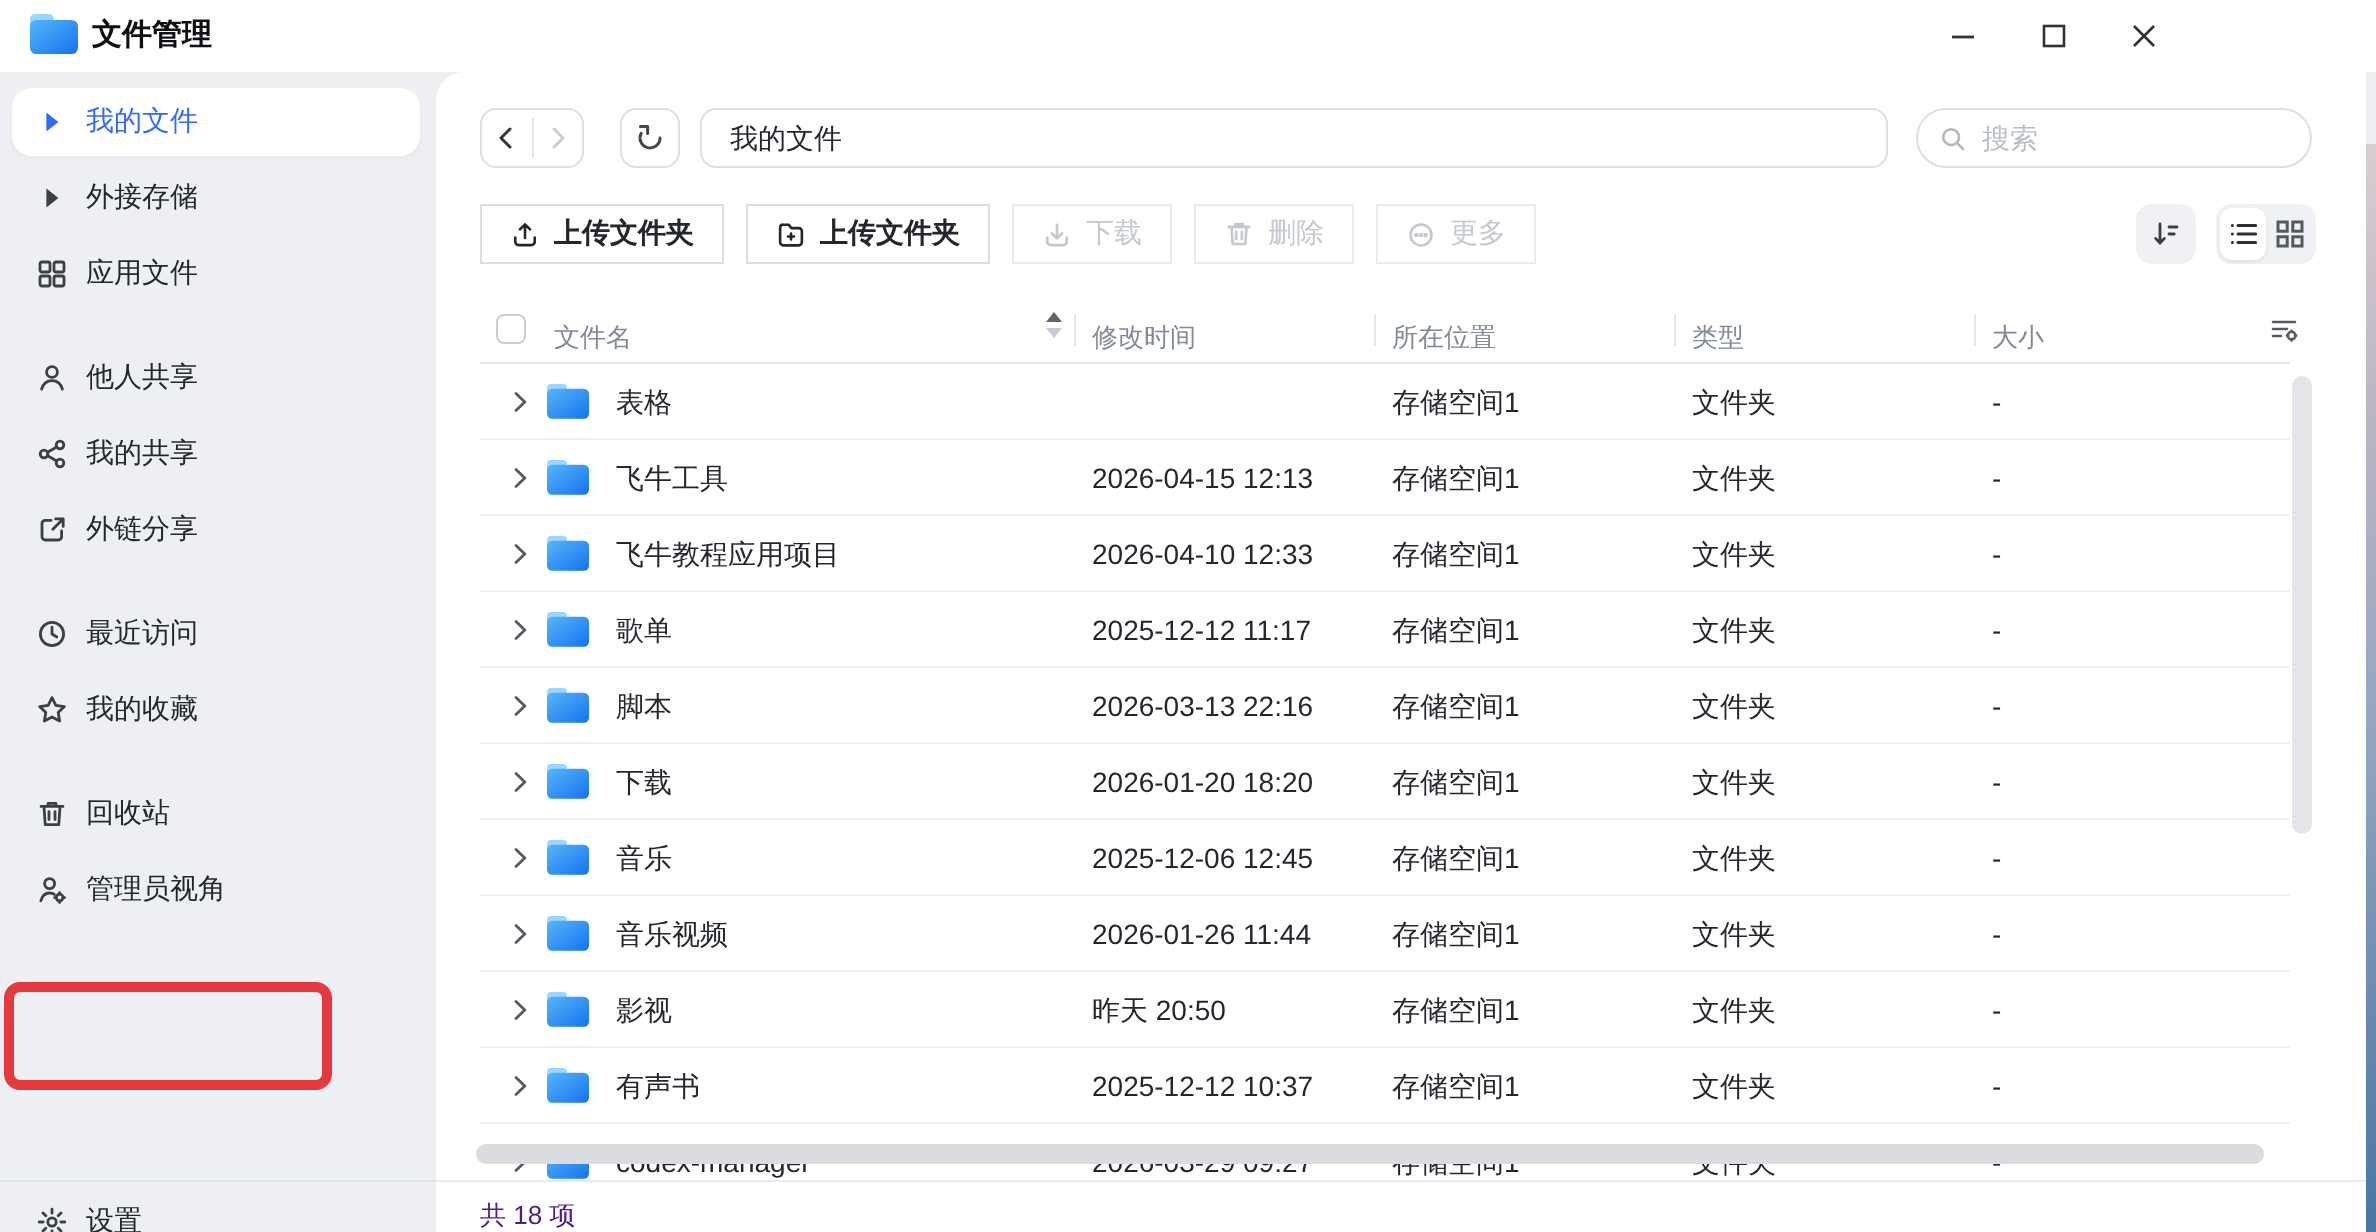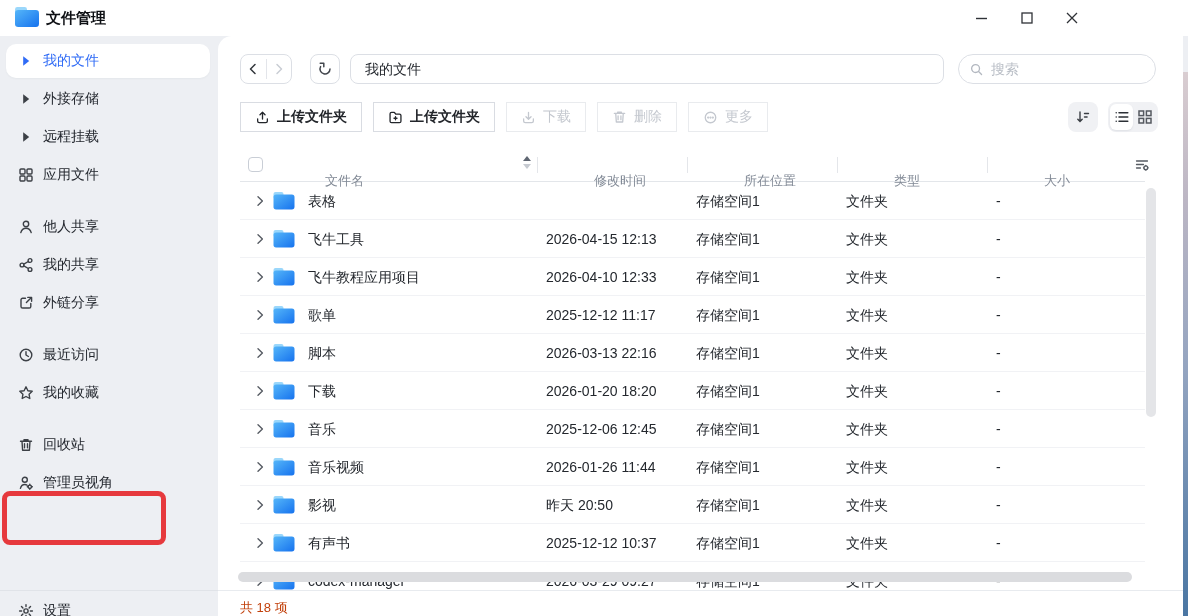--- a/index.html
+++ b/index.html
@@ -52,21 +52,21 @@
   .tbtn { height:30px; display:inline-flex; align-items:center; padding:0 14px; border:1px solid #d9dce2; border-radius:0; background:#fff; font-size:14px; font-weight:700; color:#23262b; gap:7px; font-family:inherit; }
   .tbtn.disabled { border-color:#e9ebee; color:#c4c8cf; font-weight:400; }
   .tbtn .icn { width:15px; height:15px; }
   .sort-btn { position:absolute; left:850px; top:0; width:30px; height:30px; border:none; border-radius:8px; background:#f0f1f4; display:flex; align-items:center; justify-content:center; color:#3a3e44; }
   .view-toggle { position:absolute; left:890px; top:0; width:50px; height:30px; background:#f0f1f4; border-radius:8px; display:flex; align-items:center; padding:2px; }
   .vt-seg { width:23px; height:26px; display:flex; align-items:center; justify-content:center; border-radius:6px; color:#54585f; }
   .vt-seg.active { background:#fff; color:#2b2f35; box-shadow:0 1px 2px rgba(30,40,60,.08); }
 
   
   .thead { position:absolute; left:22px; top:112px; width:905px; height:34px; border-bottom:1px solid #e3e6ea; font-size:13px; color:#828a96; }
-  .thead .cell { position:absolute; top:16px; line-height:34px; white-space:nowrap;margin-left:48px; }
+  .thead .cell { position:absolute; top:4px; line-height:34px; white-space:nowrap; }
   .chk { position:absolute; left:8px; top:9px; width:15px; height:15px; border:1.5px solid #c9ced6; border-radius:4px; background:#fff; }
   .h-name { left:37px; } .h-time { left:306px; } .h-loc { left:456px; } .h-type { left:606px; } .h-size { left:756px; }
   .vsep { position:absolute; top:9px; width:1px; height:16px; background:#e4e6ea; }
   .sort-arrows { position:absolute; left:283px; top:8px; width:8px; }
   .sort-arrows i { display:block; width:0; height:0; border-left:4px solid transparent; border-right:4px solid transparent; }
   .sa-up { border-bottom:5px solid #5f6672; margin-bottom:3px; }
   .sa-down { border-top:5px solid #c6cad1; }
   .colset-btn { position:absolute; left:893px; top:8px; width:18px; height:18px; border:none; background:transparent; color:#565b63; display:flex; align-items:center; justify-content:center; }
 
   .tbody { position:absolute; left:22px; top:146px; width:905px; height:408px; overflow:hidden; }
@@ -74,21 +74,21 @@
   .t-row .cell { position:absolute; top:0; line-height:38px; white-space:nowrap; }
   .r-chevron { position:absolute; left:13px; top:12px; width:14px; height:14px; color:#565b63; }
   .r-folder { position:absolute; left:33px; top:9px; width:22px; height:19px; }
   .r-name { left:68px; } .r-time { left:306px; } .r-loc { left:456px; } .r-type { left:606px; } .r-size { left:756px; }
 
   
   .hscroll-thumb { position:absolute; left:20px; top:536px; width:894px; height:10px; border-radius:5px; background:#dbdcdf; }
   .vscroll-thumb { position:absolute; left:928px; top:152px; width:10px; height:229px; border-radius:5px; background:#e4e5e8; }
 
   
-  .panel-footer { position:absolute; left:0; top:554px; width:100%; height:26px; border-top:1px solid #e8ebef; font-size:13px; color:#c2410c; }
+  .panel-footer { position:absolute; left:0; top:554px; width:100%; height:26px; border-top:1px solid #e8ebef; font-size:13px; color:#4c1d95; }
   .panel-footer span { position:absolute; left:22px; top:8px; }
 
   
   .edge-strip { position:absolute; left:1183px; top:36px; width:5px; height:580px; background:linear-gradient(180deg,#d9cdd1 0%,#bcb6c4 22%,#93a4c0 52%,#6386ad 78%,#41709f 100%); }
 </style>
 </head>
 <body>
 
 <div class="titlebar">
   <span class="app-icon icn">
@@ -135,28 +135,20 @@
           </span>
           <span>我的文件</span>
         </div>
         <div class="side-item">
           <span class="icn">
             <svg width="16" height="16" viewBox="0 0 16 16">
               <path d="M5.2 3.2l6 4.8-6 4.8z" fill="currentColor"></path>
             </svg>
           </span>
           <span>外接存储</span>
-        </div>
-        <div class="side-item">
-          <span class="icn">
-            <svg width="16" height="16" viewBox="0 0 16 16">
-              <path d="M5.2 3.2l6 4.8-6 4.8z" fill="currentColor"></path>
-            </svg>
-          </span>
-          <span>远程挂载</span>
         </div>
         <div class="side-item">
           <span class="icn">
             <svg width="16" height="16" viewBox="0 0 16 16" fill="none" stroke="currentColor" stroke-width="1.4" stroke-linecap="round" stroke-linejoin="round">
               <rect x="2" y="2" width="5" height="5" rx="1"></rect>
               <rect x="9" y="2" width="5" height="5" rx="1"></rect>
               <rect x="2" y="9" width="5" height="5" rx="1"></rect>
               <rect x="9" y="9" width="5" height="5" rx="1"></rect>
             </svg>
           </span>

